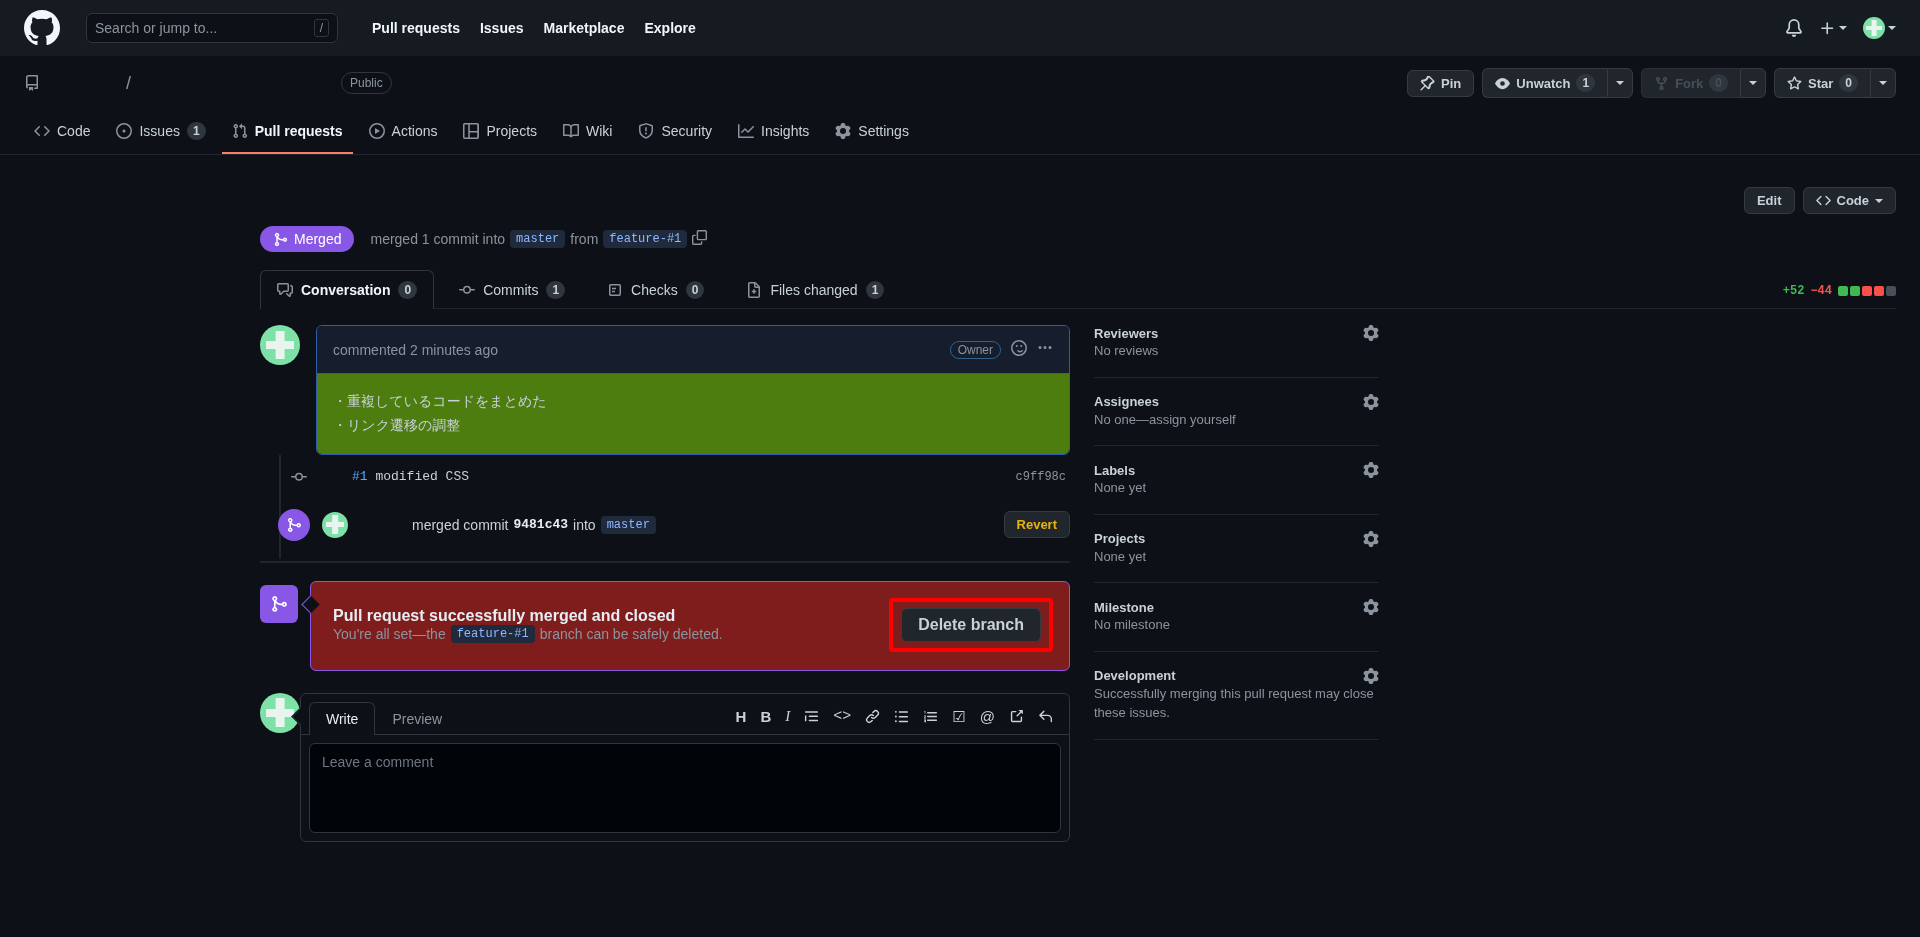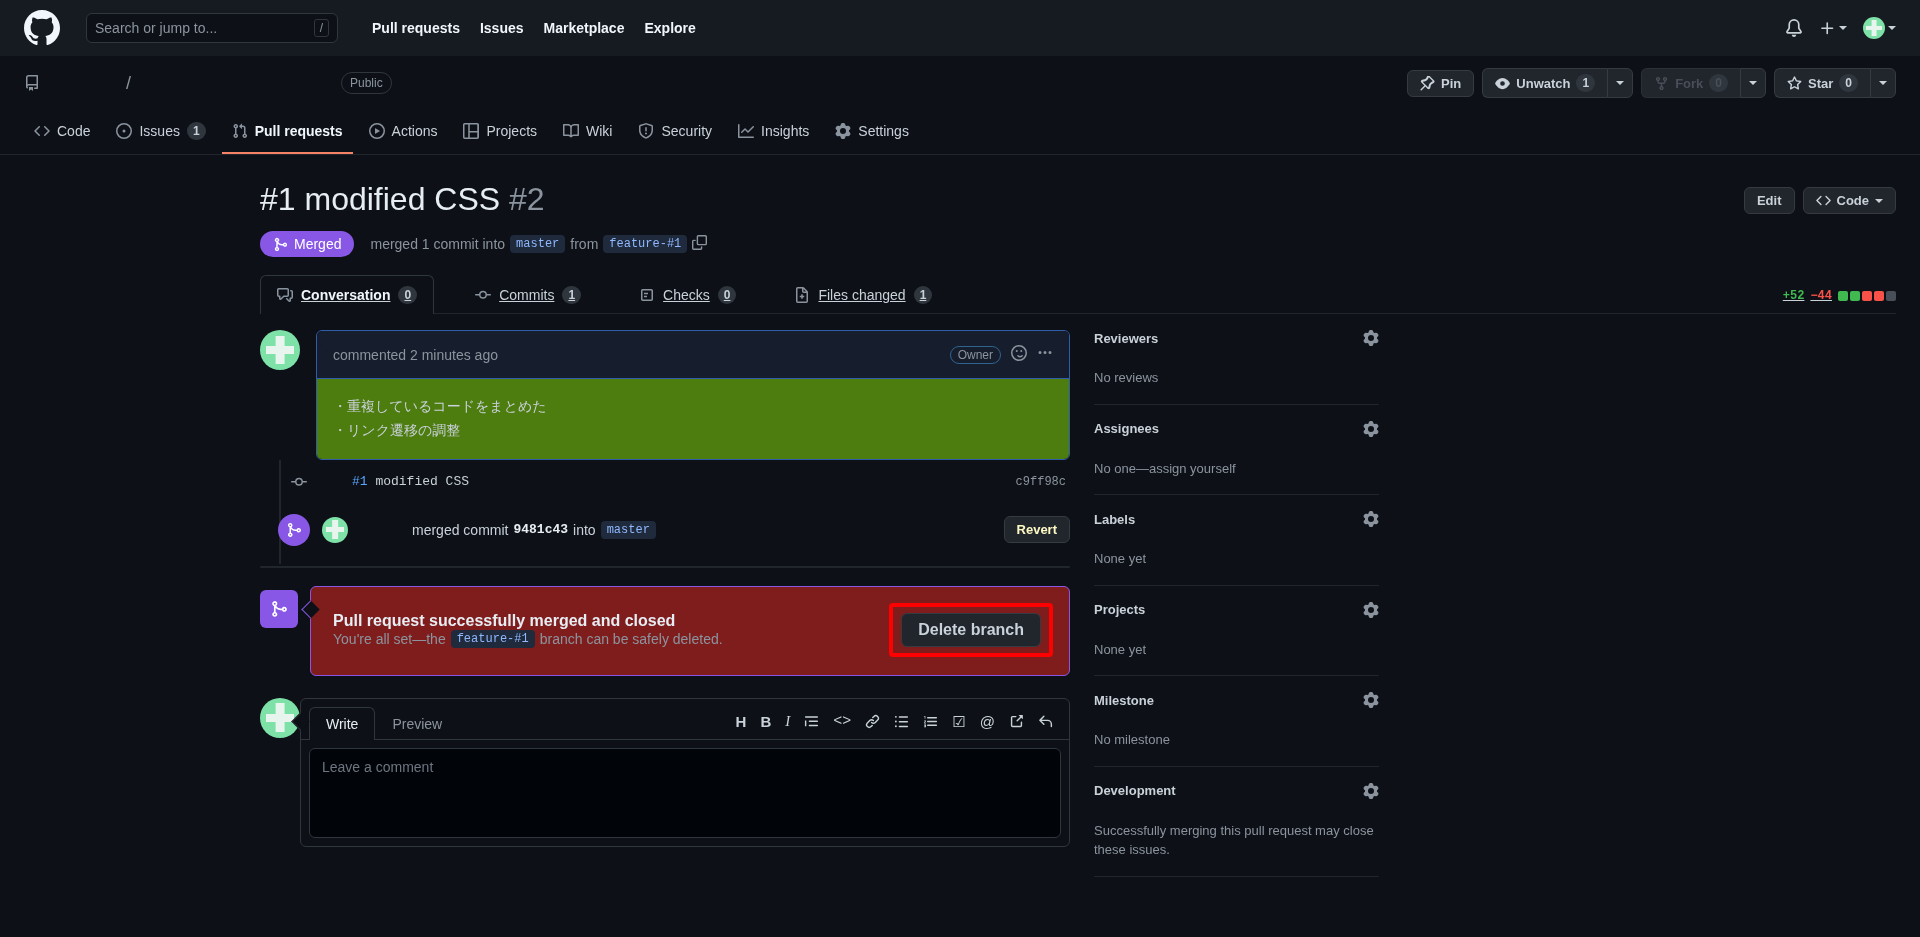--- a/index.html
+++ b/index.html
@@ -130,21 +130,21 @@
   }
   .pr-meta { font-size: 14px; color: #8b949e; display: flex; align-items: center; gap: 5px; flex-wrap: wrap; }
   .branch-chip {
     background: #1f2a3d; color: #8fb8ff;
     font-family: "Liberation Mono", monospace;
     font-size: 12px; border-radius: 4px; padding: 2px 6px;
   }
   .copy-ico { color: #8b949e; cursor: pointer; }
 
   
-  .pr-tabs { display: flex; align-items: flex-end; border-bottom: 1px solid #21262d; gap: 24px; margin-top: 2px; position: relative; text-decoration: underline; }
+  .pr-tabs { display: flex; align-items: flex-end; border-bottom: 1px solid #21262d; gap: 8px; margin-top: 2px; position: relative; }
   .pr-tab {
     display: flex; align-items: center; gap: 8px;
     font-size: 14px; color: #c9d1d9;
     padding: 10px 16px;
     border: 1px solid transparent;
     border-bottom: none;
     border-radius: 6px 6px 0 0;
     margin-bottom: -1px;
     cursor: pointer;
     white-space: nowrap;
@@ -190,21 +190,21 @@
   .commit-sha { margin-left: auto; font-family: "Liberation Mono", monospace; font-size: 12px; color: #8b949e; padding-right: 4px; }
 
   
   .merged-row { display: flex; align-items: center; gap: 12px; margin-left: 18px; padding: 10px 0 18px; position: relative; }
   .merge-badge {
     width: 32px; height: 32px; border-radius: 50%; background: #8957e5;
     display: flex; align-items: center; justify-content: center; color: #fff; z-index: 2; flex: 0 0 auto;
   }
   .merged-text { font-size: 14px; color: #c9d1d9; display: flex; align-items: center; gap: 5px; margin-left: 52px; }
   .merged-text b { color: #e6edf3; font-family: "Liberation Mono", monospace; font-size: 13px; }
-  .revert-btn { margin-left: auto; color: #fef9c3; }
+  .revert-btn { margin-left: auto; color: #eab308; }
 
   .hr-thick { height: 2px; background: #21262d; margin: 2px 0 18px; border-radius: 1px; }
 
   
   .merged-banner-wrap { display: flex; align-items: flex-start; gap: 12px; position: relative; }
   .banner-badge {
     width: 38px; height: 38px; border-radius: 6px; background: #8957e5;
     display:flex; align-items:center; justify-content:center; color:#fff; flex:0 0 auto; margin-top: 4px;
   }
   .merged-banner {
@@ -246,21 +246,21 @@
     background: #010409; border: 1px solid #30363d; border-radius: 6px;
     min-height: 90px; padding: 10px 12px; font-size: 14px; color: #6e7681;
   }
 
   
   .side-sec { padding: 16px 0 16px; border-bottom: 1px solid #21262d; }
   .side-sec:first-child { padding-top: 0; }
   .side-head { display: flex; align-items: center; }
   .side-title { font-size: 13px; font-weight: 600; color: #c9d1d9; }
   .gear { margin-left: auto; color: #8b949e; cursor: pointer; display:flex; }
-  .side-val { font-size: 13px; color: #8b949e; margin-top: 22px; line-height: 1.5; }
+  .side-val { font-size: 13px; color: #8b949e; margin-top: 0; line-height: 1.5; }
 </style>
 </head>
 <body>
 
 <div class="gh-header">
   <span class="gh-logo">
     <svg viewBox="0 0 16 16" width="36" height="36" fill="currentColor">
         <path d="M8 0C3.58 0 0 3.58 0 8c0 3.54 2.29 6.53 5.47 7.59.4.07.55-.17.55-.38 0-.19-.01-.82-.01-1.49-2.01.37-2.53-.49-2.69-.94-.09-.23-.48-.94-.82-1.13-.28-.15-.68-.52-.01-.53.63-.01 1.08.58 1.23.82.72 1.21 1.87.87 2.33.66.07-.52.28-.87.51-1.07-1.78-.2-3.64-.89-3.64-3.95 0-.87.31-1.59.82-2.15-.08-.2-.36-1.02.08-2.12 0 0 .67-.21 2.2.82.64-.18 1.32-.27 2-.27s1.36.09 2 .27c1.53-1.04 2.2-.82 2.2-.82.44 1.1.16 1.92.08 2.12.51.56.82 1.27.82 2.15 0 3.07-1.87 3.75-3.65 3.95.29.25.54.73.54 1.48 0 1.07-.01 1.93-.01 2.2 0 .21.15.46.55.38A8.012 8.012 0 0 0 16 8c0-4.42-3.58-8-8-8Z"></path>
       </svg>
   </span>
@@ -413,24 +413,20 @@
           <path d="M8 0a8.2 8.2 0 0 1 .701.031C9.444.095 9.99.645 10.16 1.29l.288 1.107c.018.066.079.158.212.224.231.114.454.243.668.386.123.082.233.09.299.071l1.103-.303c.644-.176 1.392.021 1.82.63.27.385.506.792.704 1.218.315.675.111 1.422-.364 1.891l-.814.806c-.049.048-.098.147-.088.294.016.257.016.515 0 .772-.01.147.039.246.088.294l.814.806c.475.469.679 1.216.364 1.891a7.977 7.977 0 0 1-.704 1.217c-.428.61-1.176.807-1.82.63l-1.103-.302c-.066-.019-.176-.011-.299.071a4.909 4.909 0 0 1-.668.386c-.133.066-.194.158-.212.224l-.288 1.107c-.17.645-.716 1.195-1.459 1.259a8.006 8.006 0 0 1-1.402 0c-.743-.064-1.289-.614-1.459-1.259l-.288-1.107c-.018-.066-.079-.158-.212-.224a4.945 4.945 0 0 1-.668-.386c-.123-.082-.233-.09-.299-.071l-1.103.303c-.644.176-1.392-.021-1.82-.63a8.12 8.12 0 0 1-.704-1.218c-.315-.675-.111-1.422.363-1.891l.815-.806c.05-.048.098-.147.088-.294a6.214 6.214 0 0 1 0-.772c.01-.147-.038-.246-.088-.294l-.815-.806C.635 6.045.431 5.298.746 4.623a7.92 7.92 0 0 1 .704-1.217c.428-.61 1.176-.807 1.82-.63l1.103.302c.066.019.176.011.299-.071.214-.143.437-.272.668-.386.133-.066.194-.158.212-.224L5.84 1.29C6.01.645 6.556.095 7.299.03 7.53.01 7.764 0 8 0Zm0 5a3 3 0 1 0 0 6 3 3 0 0 0 0-6Z"></path>
         </svg>
       <span>Settings</span>
     </div>
   </div>
 </div>
 
 <div class="page">
 
   <div class="pr-title-row">
-    <h1 class="pr-title">
-      <span>#1 modified CSS</span>
-      <span class="num">#2</span>
-    </h1>
     <div class="pr-head-actions">
       <button class="btn">Edit</button>
       <button class="btn">
         <svg viewBox="0 0 16 16" width="15" height="15" fill="currentColor">
             <path d="m11.28 3.22 4.25 4.25a.75.75 0 0 1 0 1.06l-4.25 4.25a.749.749 0 0 1-1.275-.326.749.749 0 0 1 .215-.734L13.94 8l-3.72-3.72a.749.749 0 0 1 .326-1.275.749.749 0 0 1 .734.215Zm-6.56 0a.751.751 0 0 1 1.042.018.751.751 0 0 1 .018 1.042L2.06 8l3.72 3.72a.749.749 0 0 1-.326 1.275.749.749 0 0 1-.734-.215L.47 8.53a.75.75 0 0 1 0-1.06Z"></path>
           </svg>
         <span>Code</span>
         <i class="caret"></i>
       </button>
     </div>

